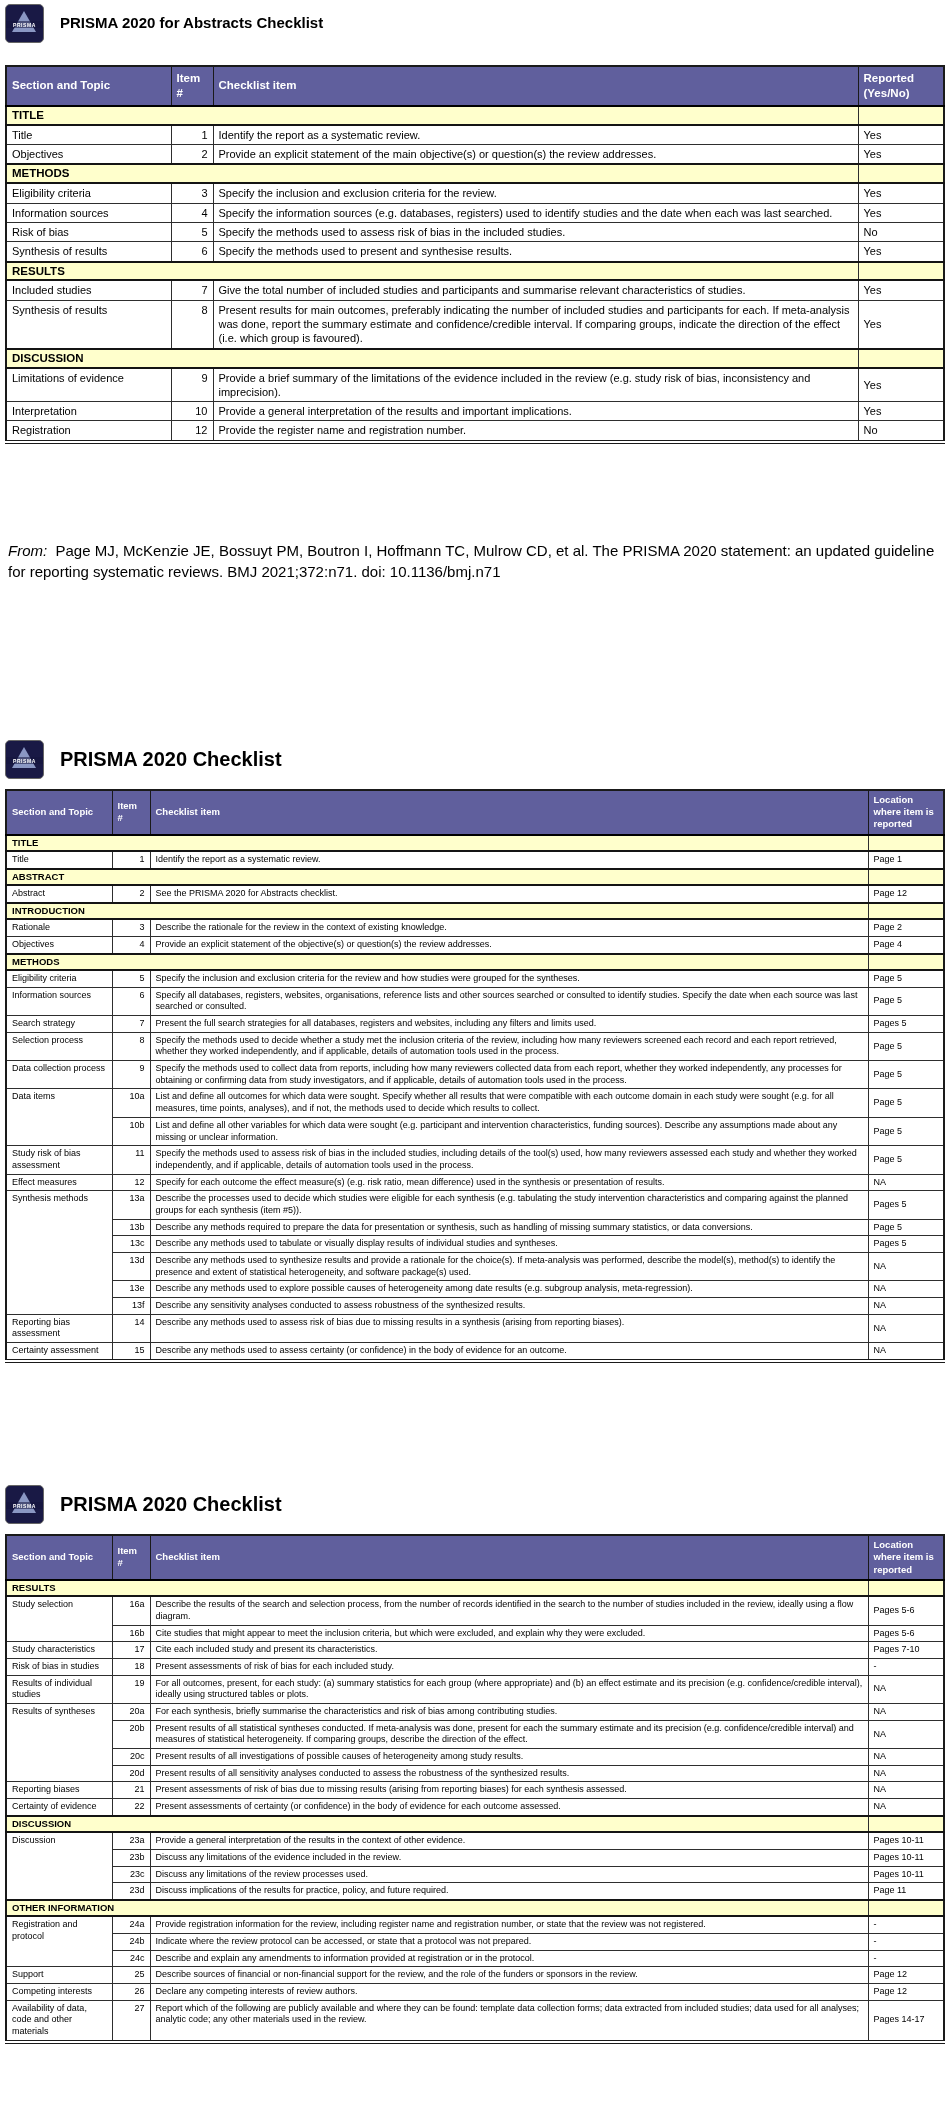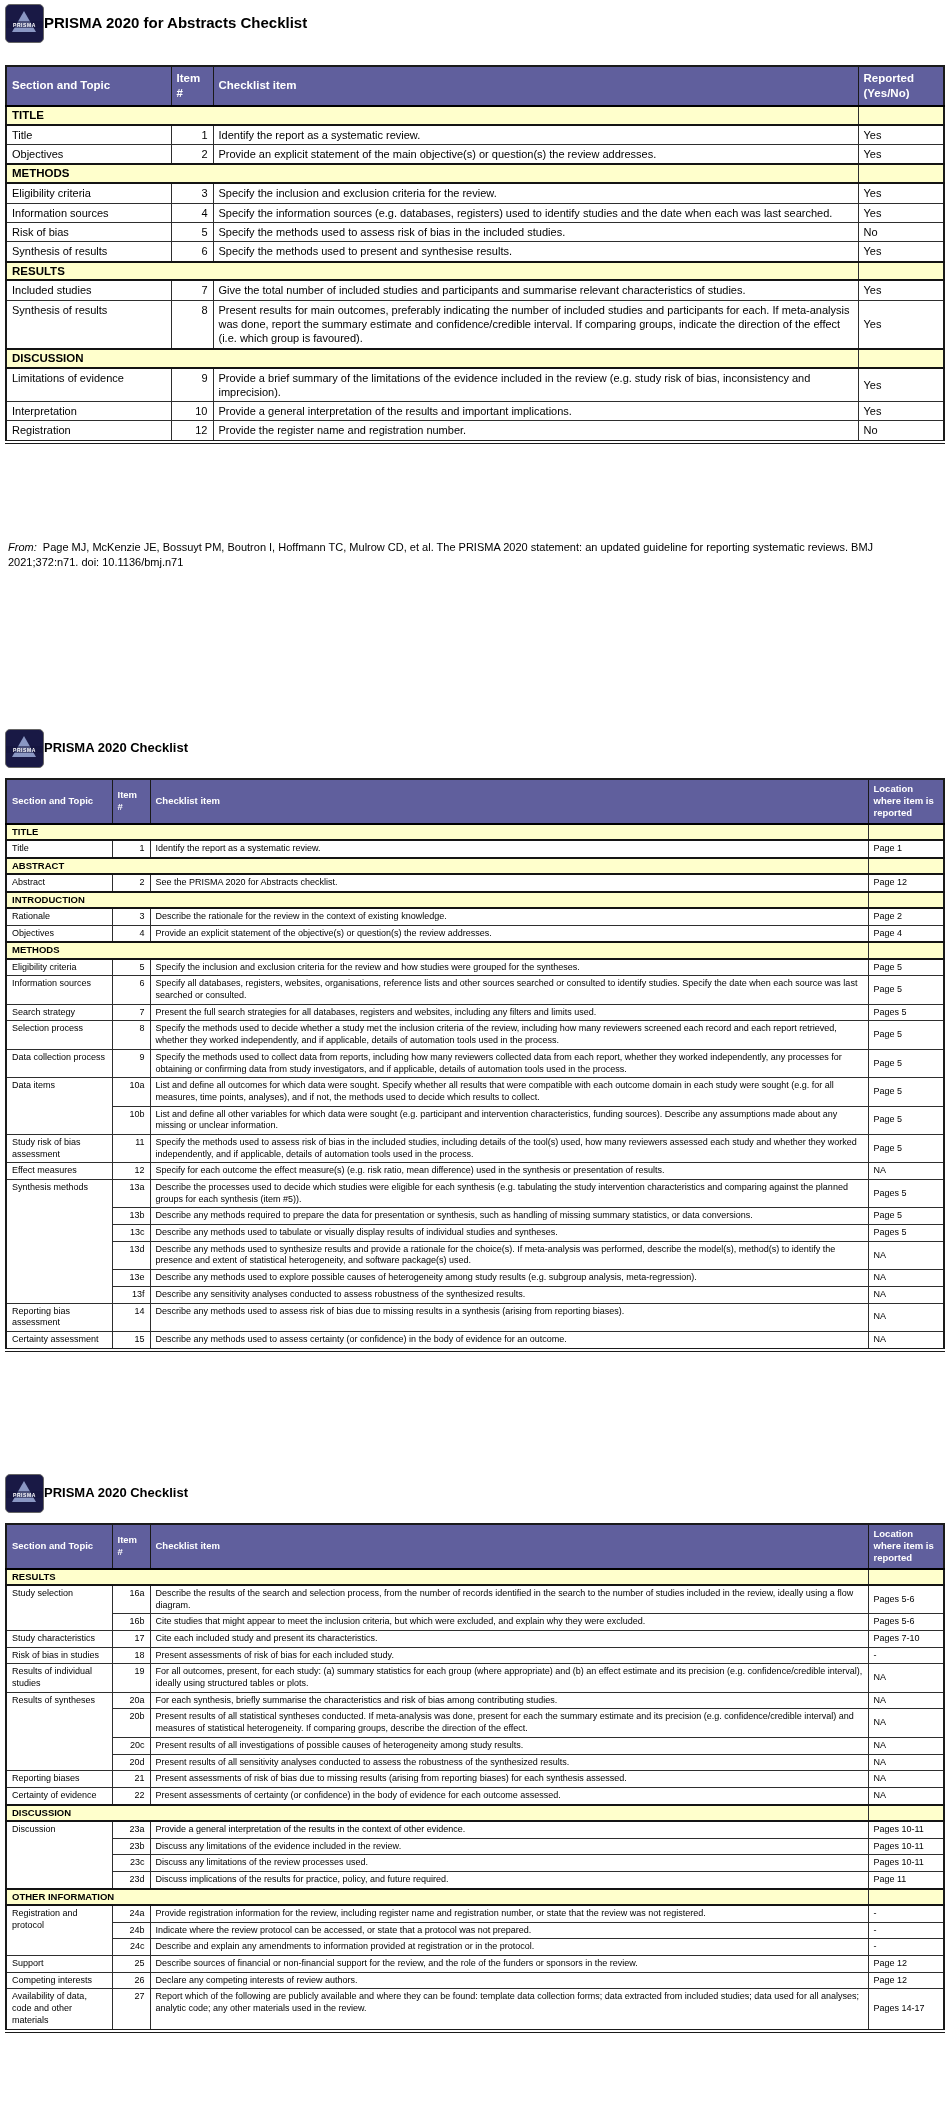--- a/index.html
+++ b/index.html
@@ -4,31 +4,31 @@
 <style>
   html,body{margin:0;padding:0;background:#fff;}
   body{
     width:950px;height:2101px;overflow:hidden;
     font-family:"Liberation Sans", sans-serif;color:#000;
     -webkit-font-smoothing:antialiased;
   }
   .page{padding:4px 5px 0 5px;}
 
   
-  .title-bar{display:flex;align-items:center;}
+  .title-bar{display:flex;align-items:center;gap:16px;}
   .logo{width:37px;height:37px;background:#191945;border-radius:5px;position:relative;
         overflow:hidden;border:1px solid #666;flex:0 0 auto;}
   .logo .tri{position:absolute;left:6px;top:6px;width:0;height:0;
         border-left:12px solid transparent;border-right:12px solid transparent;
         border-bottom:21px solid #8a97c3;}
   .logo .band{position:absolute;left:0;right:0;top:16px;height:7px;background:rgba(20,20,60,.55);}
   .logo .logo-text{position:absolute;top:17px;left:0;right:0;text-align:center;
         font-size:5px;line-height:6px;color:#fff;letter-spacing:.6px;font-weight:bold;}
   h1{font-size:15px;line-height:1.1;margin:0;font-weight:bold;}
-  .b2 h1,.b3 h1{font-size:13px;}
+  .b2 h1,.b3 h1{font-size:20px;}
 
   
   table{border-collapse:collapse;table-layout:fixed;width:940px;
         border:2px solid #1a1a1a;border-bottom:4px double #1a1a1a;}
   th{background:#605f9d;color:#fff;text-align:left;font-weight:bold;
      border:1px solid #1a1a1a;border-bottom:2px solid #000;vertical-align:middle;}
   td{border:1px solid #2e2e2e;vertical-align:top;word-wrap:break-word;}
   tr.section-row td{background:#ffffcc;font-weight:bold;
      border-top:2px solid #141414;border-bottom:2px solid #141414;}
   td.c1{text-align:right;}
@@ -41,21 +41,21 @@
   .t1 .w0{width:165px;}.t1 .w1{width:42px;}.t1 .w2{width:645px;}.t1 .w3{width:86px;}
   .t1 tr.section-row td{font-size:11.5px;padding:1px 5px;}
 
   
   .t2{margin-top:10px;font-size:9px;line-height:1.3;}
   .t2 th{font-size:9.5px;padding:3px 5px;}
   .t2 td{padding:2px 5px;}
   .t2 .w0{width:106px;}.t2 .w1{width:38px;}.t2 .w2{width:718px;}.t2 .w3{width:76px;}
   .t2 tr.section-row td{font-size:9.5px;padding:1px 5px;}
 
-  .citation1{margin:96px 3px 0 3px;font-size:11px;line-height:1.4;}
+  .citation1{margin:96px 3px 0 3px;font-size:15px;line-height:1.4;}
   .citation3{margin:10px 0 0 0;font-size:9px;line-height:1.5;text-align:justify;word-spacing:1px;}
   .citation1 i,.citation3 i{font-style:italic;}
 
   .b2{margin-top:158px;}
   .b3{margin-top:122px;}
 </style>
 </head>
 <body>
 
 <div class="page">
@@ -306,21 +306,21 @@
             <td class="c2">Describe any methods used to tabulate or visually display results of individual studies and syntheses.</td>
             <td class="c3">Pages 5</td>
           </tr>
           <tr>
             <td class="c1">13d</td>
             <td class="c2">Describe any methods used to synthesize results and provide a rationale for the choice(s). If meta-analysis was performed, describe the model(s), method(s) to identify the presence and extent of statistical heterogeneity, and software package(s) used.</td>
             <td class="c3">NA</td>
           </tr>
           <tr>
             <td class="c1">13e</td>
-            <td class="c2">Describe any methods used to explore possible causes of heterogeneity among study results (e.g. subgroup analysis, meta-regression).</td>
+            <td class="c2">Describe any methods used to explore possible causes of heterogeneity among date results (e.g. subgroup analysis, meta-regression).</td>
             <td class="c3">NA</td>
           </tr>
           <tr>
             <td class="c1">13f</td>
             <td class="c2">Describe any sensitivity analyses conducted to assess robustness of the synthesized results.</td>
             <td class="c3">NA</td>
           </tr>
           <tr>
             <td class="c0" rowspan="1">Reporting bias assessment</td>
             <td class="c1">14</td>

